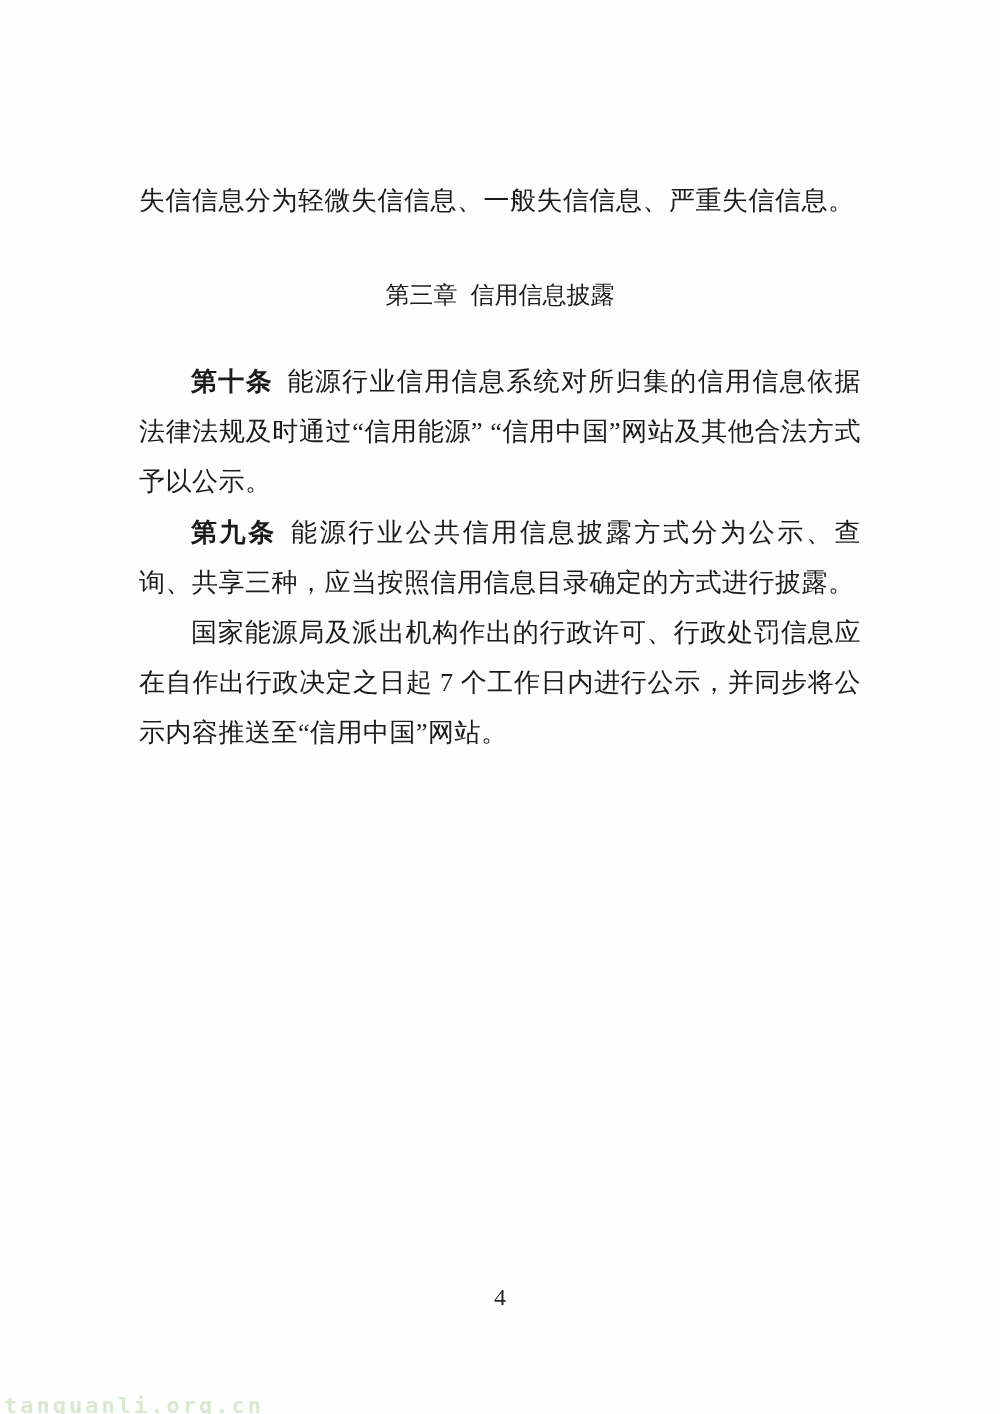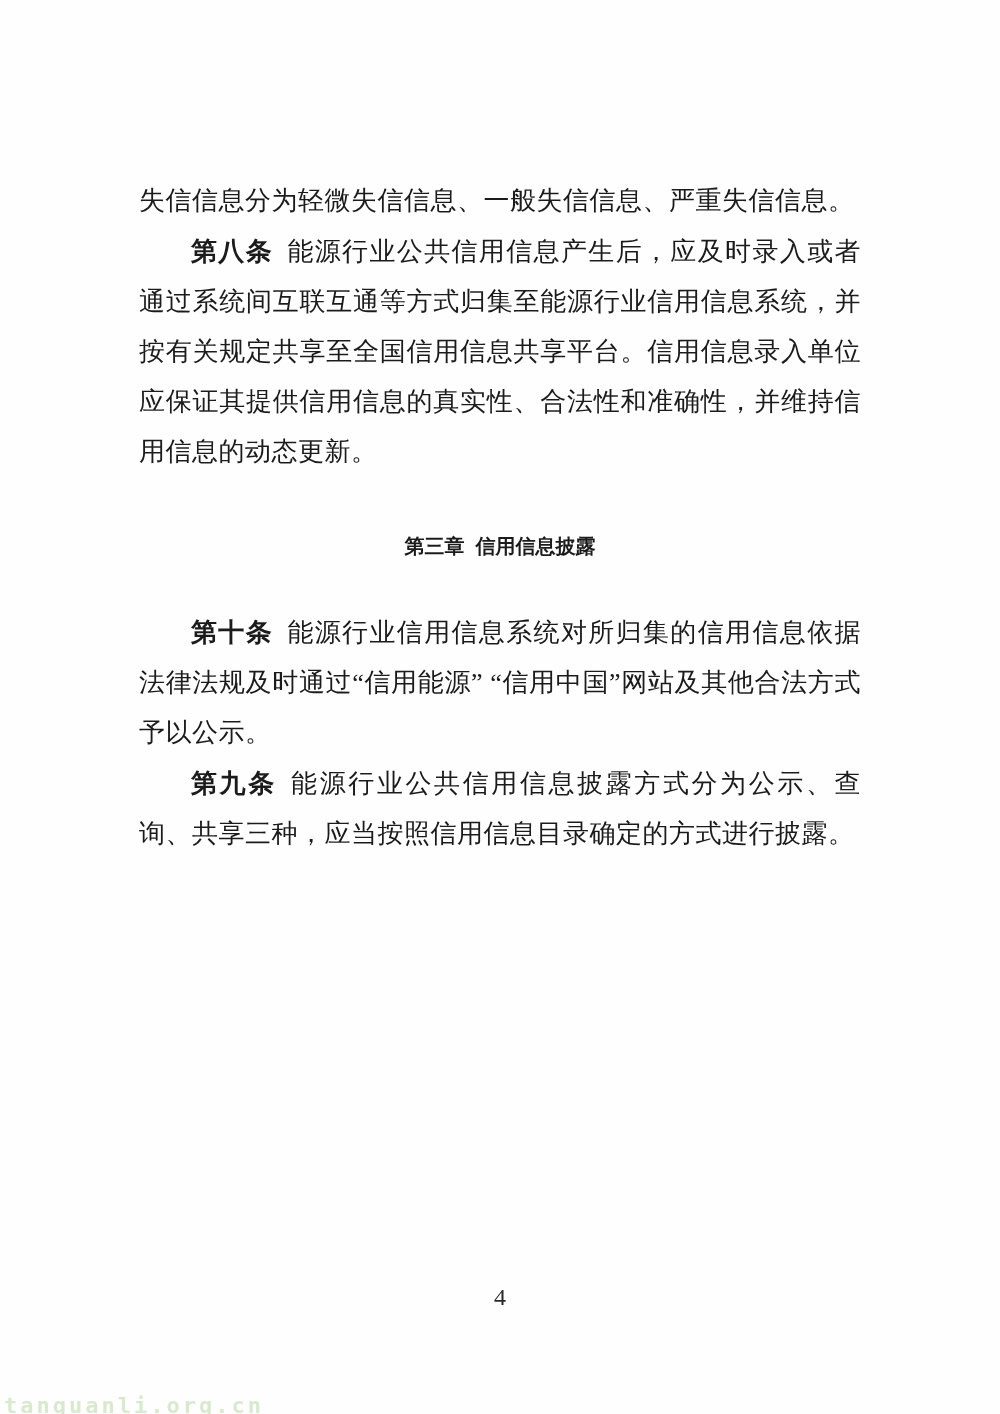--- a/index.html
+++ b/index.html
@@ -27,22 +27,22 @@
   }
   .para.indent { text-indent: 2em; }
   .article-label {
     font-family: "Liberation Sans", "DejaVu Sans", sans-serif;
     font-weight: bold;
     margin-right: 0.55em;
   }
   .chapter {
     text-align: center;
     font-family: "Liberation Sans", "DejaVu Sans", sans-serif;
-    font-weight: bold;
-    font-size: 20px;
+    font-weight: normal;
+    font-size: 24px;
     line-height: 50px;
     margin: 44px 0 36px 0;
   }
   .chapter-title { margin-left: 0.55em; }
   .page-number {
     position: absolute;
     top: 1284px;
     left: 0;
     width: 100%;
     text-align: center;
@@ -61,28 +61,28 @@
   }
 </style>
 </head>
 <body>
 
 <div class="page">
   <div class="content">
 
     <p class="para">失信信息分为轻微失信信息、一般失信信息、严重失信信息。</p>
 
-    <p class="para indent"><span class="article-label">第八条</span><span>能源行业公共信用信息产生后，应及时录入或者通过系统间互联互通等方式归集至能源行业信用信息系统，并按有关规定共享至全国信用信息共享平台。信用信息录入单位应保证其提供信用信息的真实性、合法性和准确性，并维持信用信息的动态更新。</span></p>
 
     <h2 class="chapter"><span class="chapter-label">第三章</span><span class="chapter-title">信用信息披露</span></h2>
 
     <p class="para indent"><span class="article-label">第十条</span><span>能源行业信用信息系统对所归集的信用信息依据法律法规及时通过“信用能源” “信用中国”网站及其他合法方式予以公示。</span></p>
 
     <p class="para indent"><span class="article-label">第九条</span><span>能源行业公共信用信息披露方式分为公示、查询、共享三种，应当按照信用信息目录确定的方式进行披露。</span></p>
 
+    <p class="para indent">国家能源局及派出机构作出的行政许可、行政处罚信息应在自作出行政决定之日起 7 个工作日内进行公示，并同步将公示内容推送至“信用中国”网站。</p>
 
 
 
   </div>
 
   <div class="page-number">4</div>
 
   <div class="watermark">tanguanli.org.cn</div>
 </div>
 

